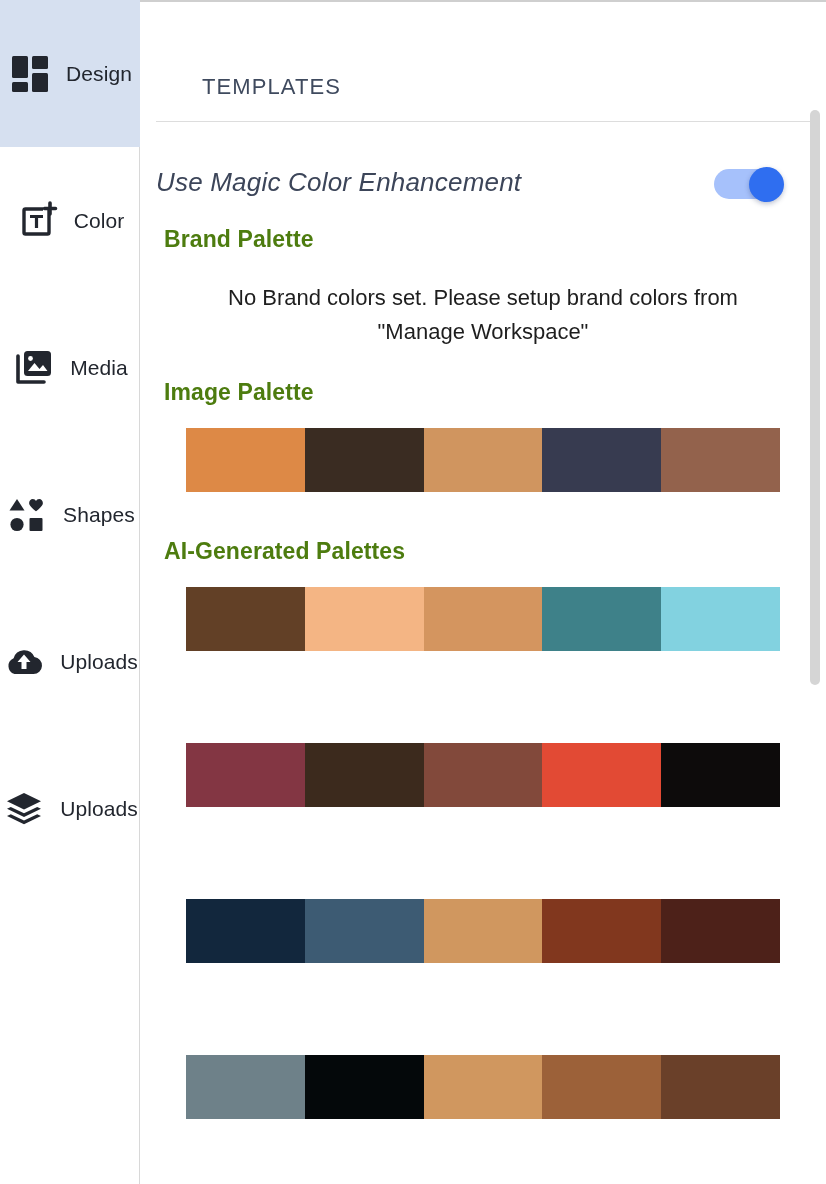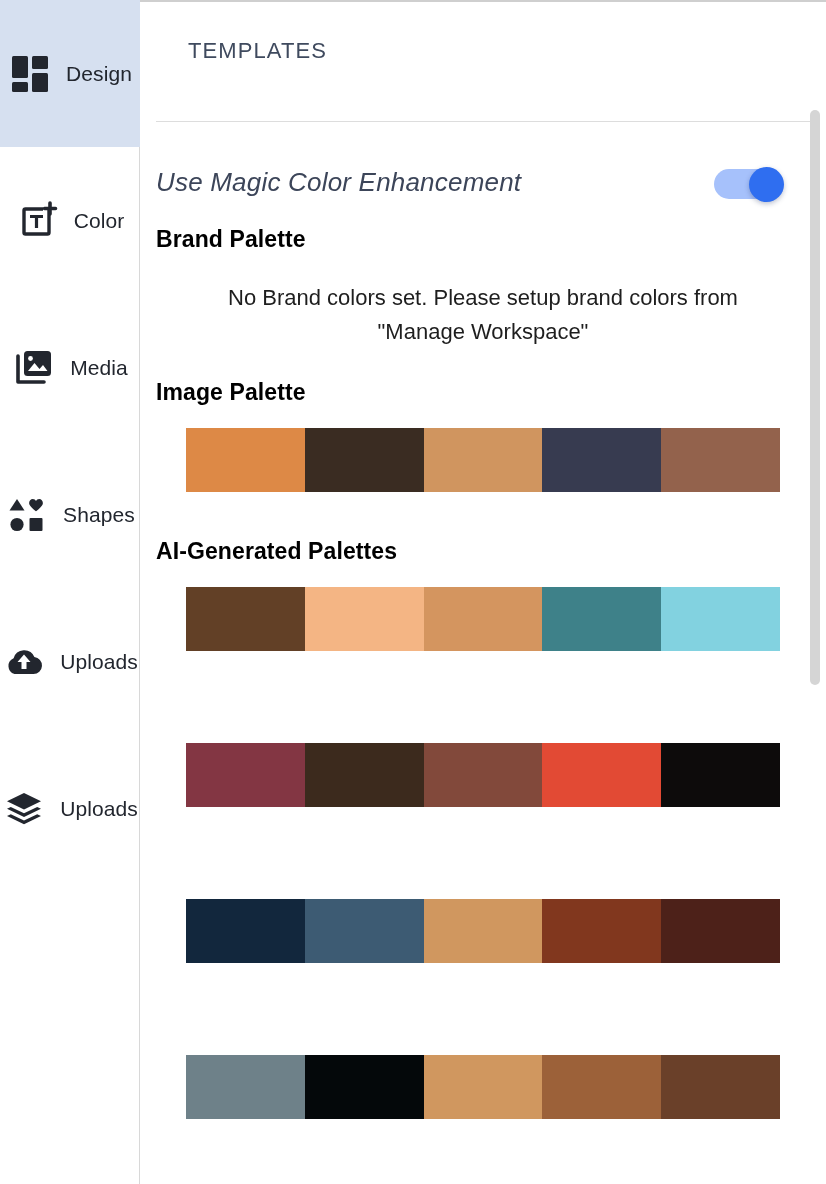--- a/index.html
+++ b/index.html
@@ -65,21 +65,22 @@
     flex: 1 1 auto;
     height: 100%;
     position: relative;
     background: #ffffff;
     border-top: 2px solid #cfcfcf;
   }
 
   
   .tabs {
     display: flex;
-    padding: 0 0 0 43px;
+    align-items: flex-end;
+    padding: 0 0 0 57px;
     height: 122px;
     position: relative;
   }
   .tab {
     font-size: 22px;
     letter-spacing: 1.1px;
     padding: 0 5px 24px 5px;
     margin-right: 60px;
     color: #3f4a5e;
     cursor: pointer;
@@ -145,23 +146,23 @@
     position: absolute;
     right: 0; top: 0;
     width: 35px; height: 35px;
     border-radius: 50%;
     background: #2f6ef0;
     box-shadow: 0 2px 5px rgba(20,40,90,.28);
   }
 
   .section-title {
     font-size: 23px;
-    color: #000000;
+    color: #4d7c0f;
     letter-spacing: .1px;
-    margin: 16px 0 0 0;
+    margin: 16px 0 0 8px;
     padding-left: 0;
   }
 
   .empty-msg {
     text-align: center;
     font-size: 22px;
     color: #1e1e1e;
     line-height: 1.55;
     margin: 28px 30px 0 30px;
   }

